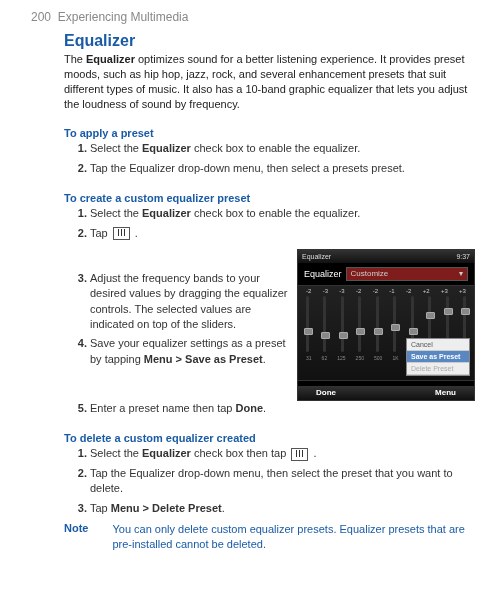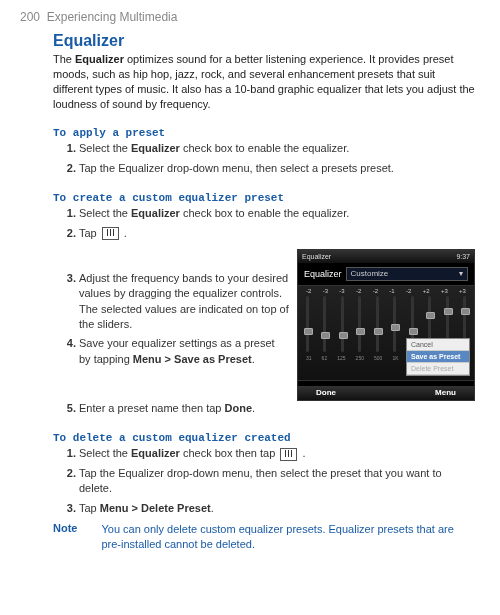--- a/index.html
+++ b/index.html
@@ -6,21 +6,21 @@
     margin: 0;
     padding: 0;
     font-family: 'Segoe UI', Arial, sans-serif;
     background: #fff;
     width: 500px;
     color: #333;
   }
   .page {
     width: 500px;
     box-sizing: border-box;
-    padding: 10px 20px 20px 20px;
+    padding: 10px 20px 20px 31px;
   }
   .header {
     color: #888;
     font-size: 12px;
     margin-bottom: 8px;
   }
   .content {
     padding-left: 33px;
     padding-right: 5px;
   }
@@ -34,21 +34,20 @@
     font-size: 11px;
     line-height: 1.35;
     color: #222;
     margin: 0 0 8px 0;
   }
   .subhead {
     color: #1a5ba6;
     font-weight: bold;
     font-size: 11px;
     margin: 16px 0 2px 0;
-    font-family: Liberation Mono, monospace;
   }
   ol.steps {
     margin: 0 0 4px 0;
     padding: 0 0 0 26px;
     font-size: 11px;
     line-height: 1.4;
   }
   ol.steps li {
     margin-bottom: 4px;
   }
@@ -110,21 +109,21 @@
     padding: 4px 6px;
     font-size: 9px;
     color: #fff;
     display: flex;
     align-items: center;
     gap: 4px;
   }
   .phone-lbl .dd {
     flex: 1;
     height: 12px;
-    background: #0f172a;
+    background: #7f1d1d;
     border: 1px solid #555;
     font-size: 8px;
     color: #ccc;
     padding: 0 4px;
     display: flex;
     align-items: center;
     justify-content: space-between;
   }
   .eq-panel {
     padding: 2px 6px;

